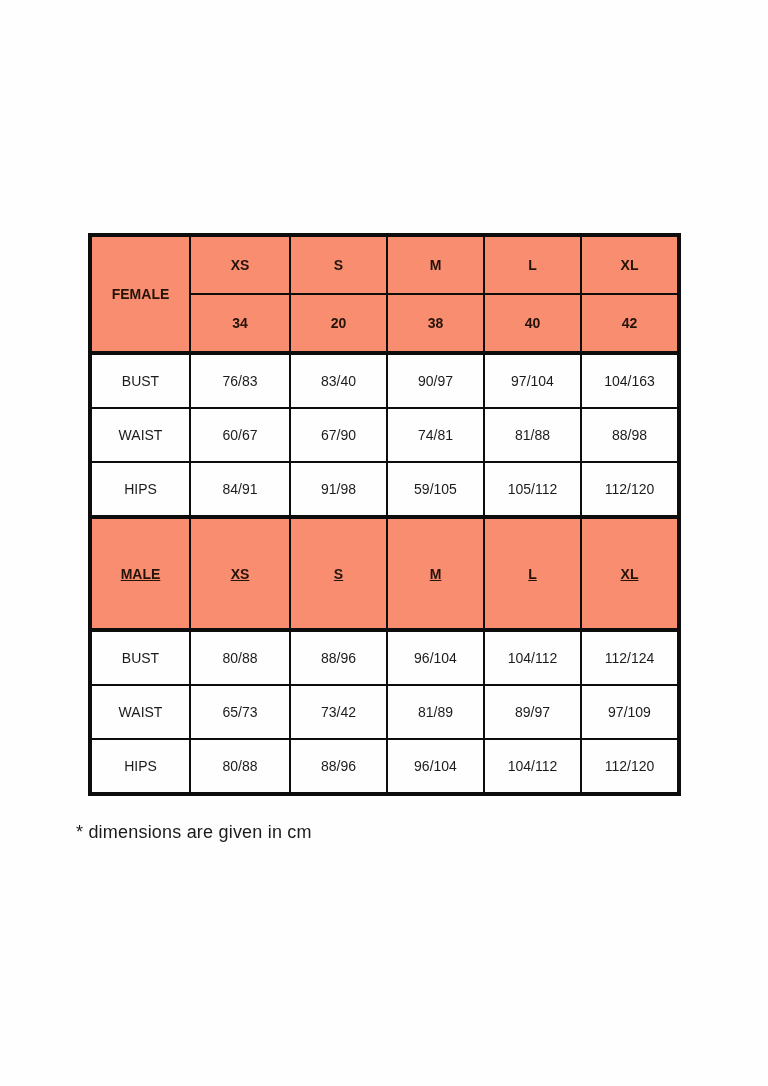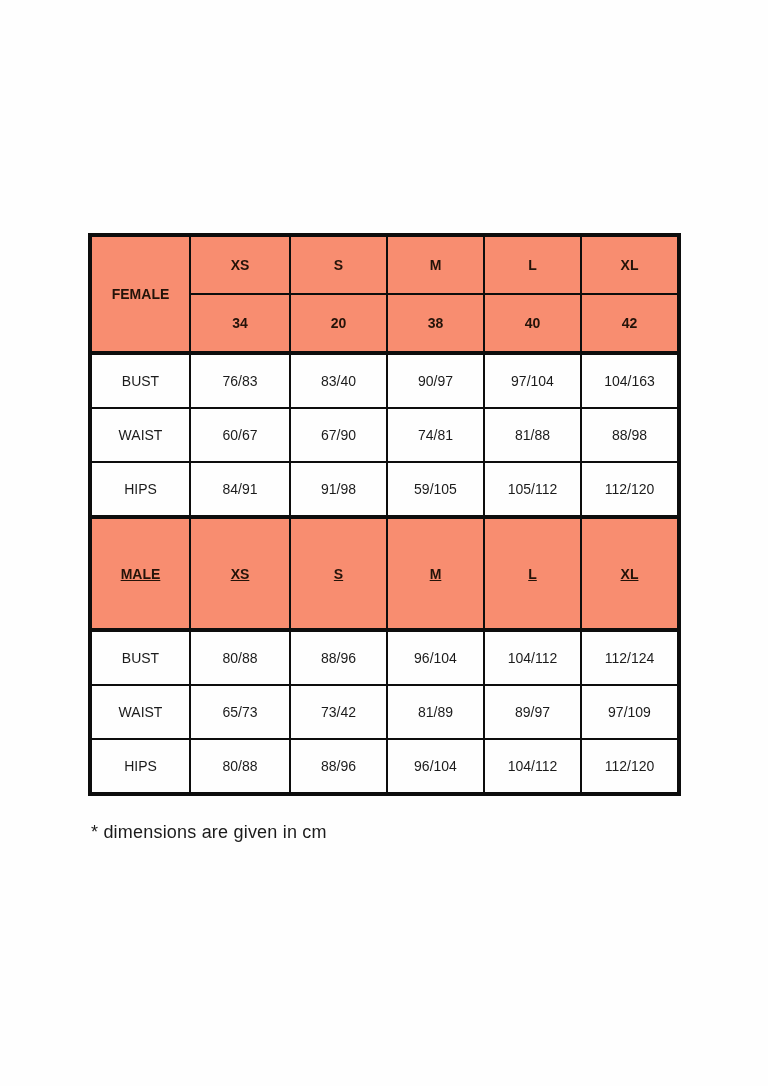--- a/index.html
+++ b/index.html
@@ -43,21 +43,21 @@
   tr.body-row td { height: 52px; }
   tr.thick-top td { border-top: 4px solid #0d0d0d; }
   tr.male-hdr-row td {
     height: 109px;
     border-top: 4px solid #0d0d0d;
     border-bottom: 4px solid #0d0d0d;
     text-decoration: underline;
   }
   .footnote {
     position: absolute;
-    left: 91px;
+    left: 76px;
     top: 822px;
     font-size: 18px;
     color: #1b1b1b;
     letter-spacing: 0.2px;
   }
 </style>
 </head>
 <body>
 
 <div class="page">

